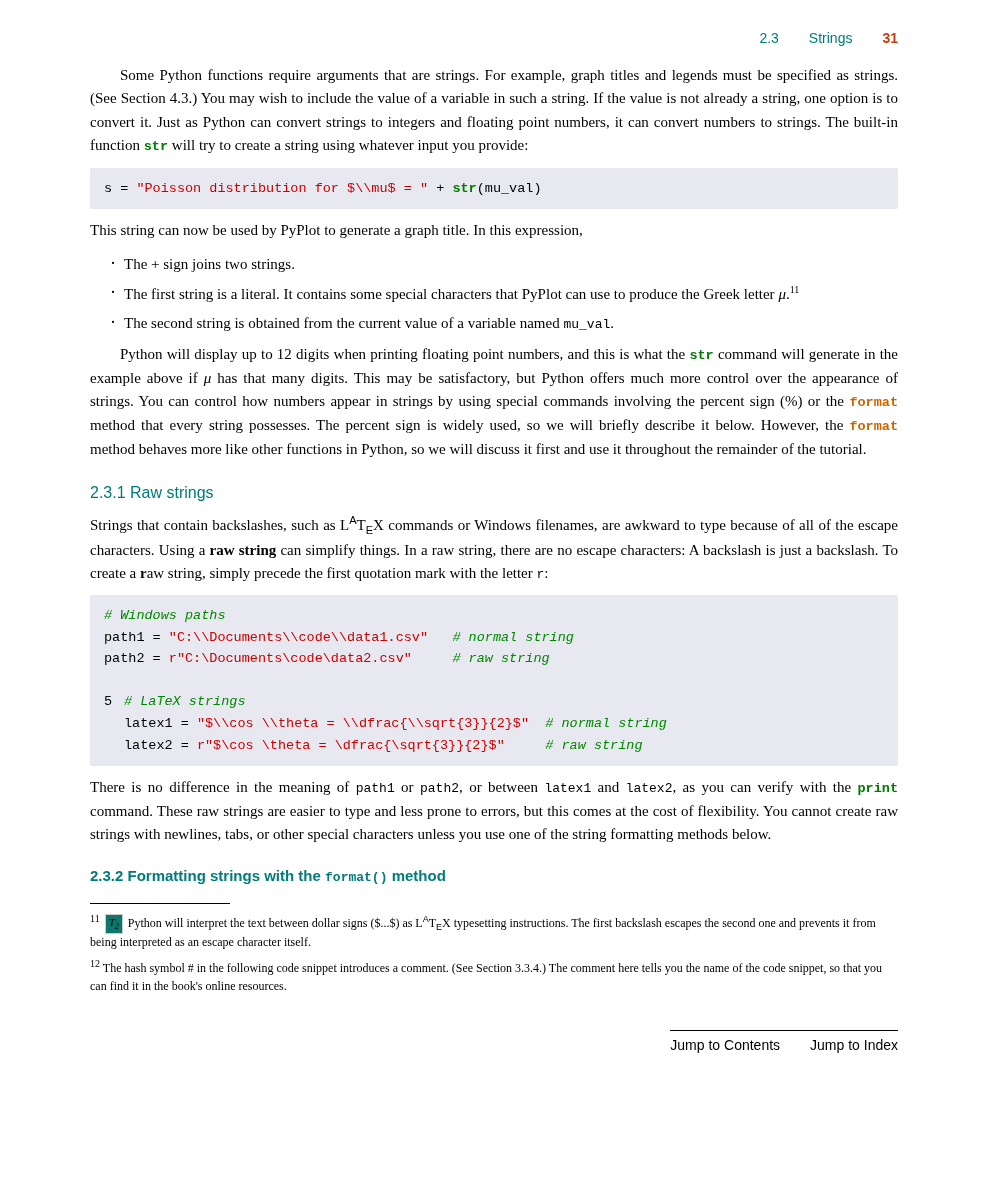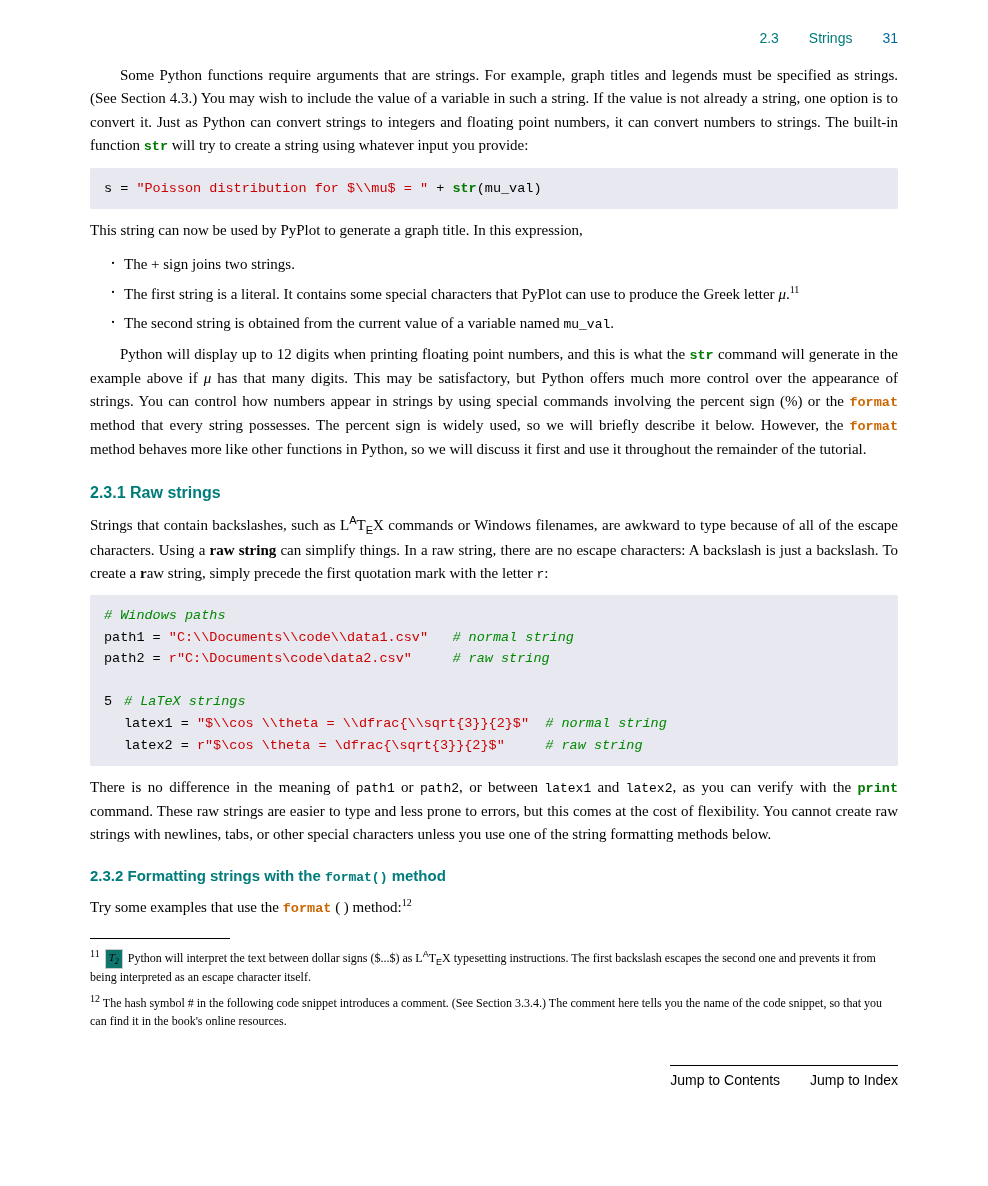--- a/index.html
+++ b/index.html
@@ -22,22 +22,22 @@
       align-items: center;
       margin-bottom: 18px;
       font-size: 14px;
       color: #007b7b;
       font-family: Arial, sans-serif;
     }
     .header-section {
       margin-right: 30px;
     }
     .header-page {
-      color: #0369a1;
-      font-weight: normal;
+      color: #c2410c;
+      font-weight: bold;
     }
     p {
       margin-bottom: 10px;
       line-height: 1.55;
       text-align: justify;
     }
     .code-block {
       background: #e8e8f0;
       font-family: "Courier New", Courier, monospace;
       font-size: 13.5px;
@@ -84,21 +84,21 @@
       content: "·";
       position: absolute;
       left: 0;
       font-size: 18px;
       line-height: 1.2;
     }
     .section-heading {
       color: #007b7b;
       font-family: Arial, sans-serif;
       font-size: 16px;
-      font-weight: bold;
+      font-weight: normal;
       margin: 22px 0 10px 0;
     }
     .subsection-heading {
       color: #007b7b;
       font-family: Arial, sans-serif;
       font-size: 15px;
       font-weight: bold;
       margin: 20px 0 10px 0;
     }
     .footnote-divider {
@@ -221,25 +221,20 @@
   <p class="no-indent">
     <span>There is no difference in the meaning of </span><code>path1</code><span> or </span><code>path2</code><span>, or between </span><code>latex1</code><span> and </span><code>latex2</code><span>, as you can verify with the </span><span class="kw-bold">print</span><span> command. These raw strings are easier to type and less prone to errors, but this comes at the cost of flexibility. You cannot create raw strings with newlines, tabs, or other special characters unless you use one of the string formatting methods below.</span>
   </p>
 
   <div class="subsection-heading">
     <span>2.3.2  Formatting strings with the</span>
     <code>format()</code>
     <span>method</span>
   </div>
 
-  <p class="no-indent">
-    <span>Try some examples that use the</span>
-    <span class="kw-bold-format"><strong>format</strong></span>
-    <span>( ) method:</span><sup>12</sup>
-  </p>
 
   <hr class="footnote-divider">
 
   <div class="footnote">
     <sup>11</sup>
     <span style="display:inline-block; border:1px solid #ccc; background:#0f766e; font-size:11px; padding:0 3px; font-style:italic; vertical-align:middle; margin: 0 2px;">T<sub style="font-size:8px;">2</sub></span>
     <span>Python will interpret the text between dollar signs ($...$) as L<span style="font-size:9px;vertical-align:super;font-family:Arial,sans-serif;">A</span>T<span style="font-size:9px;vertical-align:sub;font-family:Arial,sans-serif;">E</span>X typesetting instructions. The first backslash escapes the second one and prevents it from being interpreted as an escape character itself.</span>
   </div>
 
   <div class="footnote">

